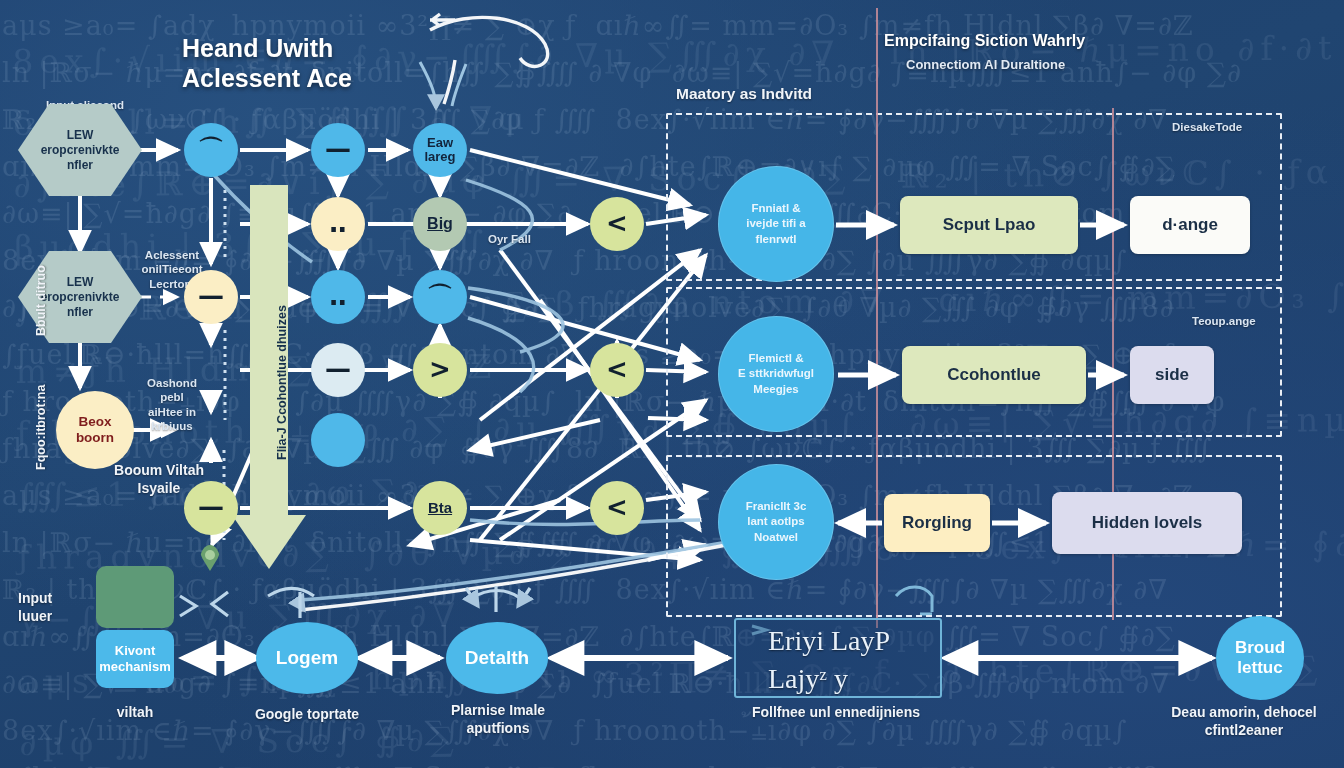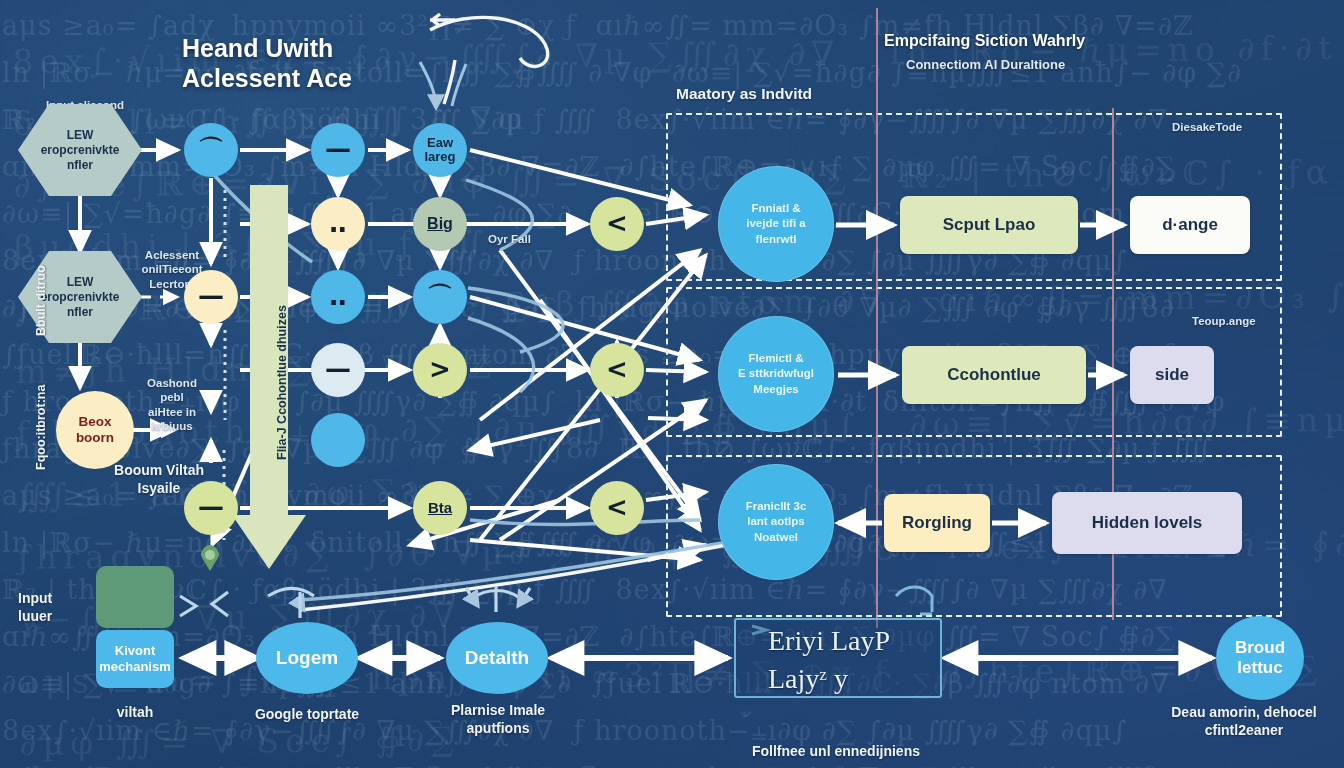--- a/index.html
+++ b/index.html
@@ -425,21 +425,21 @@
   <div class="lbl md ctr" style="left:420px;top:702px;width:156px;">
     <div>Plarnise Imale</div>
     <div>aputfions</div>
   </div>
 
   <div class="entrybox" style="left:734px;top:618px;width:204px;height:76px;"></div>
   <div class="entrytext" style="left:768px;top:622px;">
     <div>Eriyi LayP</div>
     <div>Lajyᶻ y</div>
   </div>
-  <div class="lbl md ctr" style="left:726px;top:743px;width:220px;">Follfnee unl ennedijniens</div>
+  <div class="lbl md ctr" style="left:726px;top:704px;width:220px;">Follfnee unl ennedijniens</div>
 
   <div class="node ell" style="left:1216px;top:616px;width:88px;height:84px;font-size:17px;line-height:1.2;">
     <div>
       <div>Broud</div>
       <div>lettuc</div>
     </div>
   </div>
   <div class="lbl md ctr" style="left:1148px;top:704px;width:192px;">
     <div>Deau amorin, dehocel</div>
     <div>cfintl2eaner</div>

